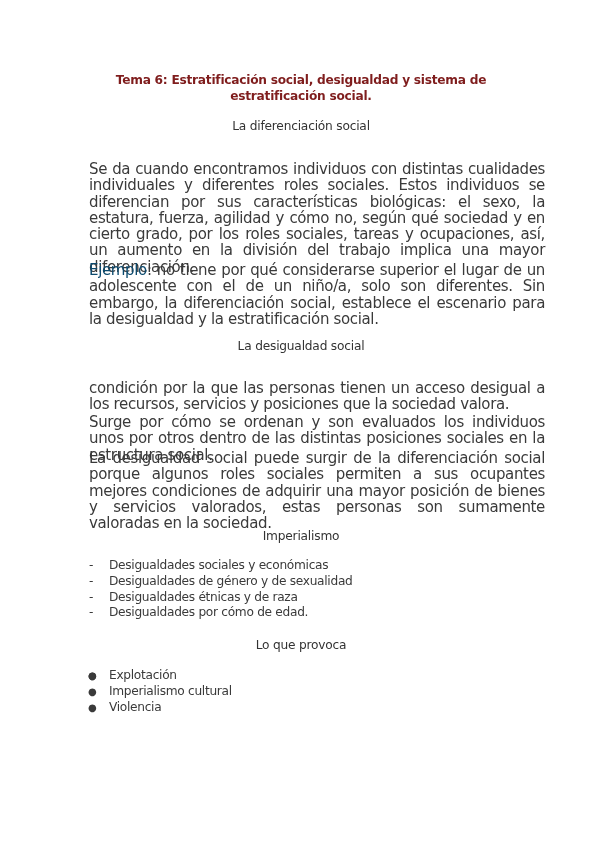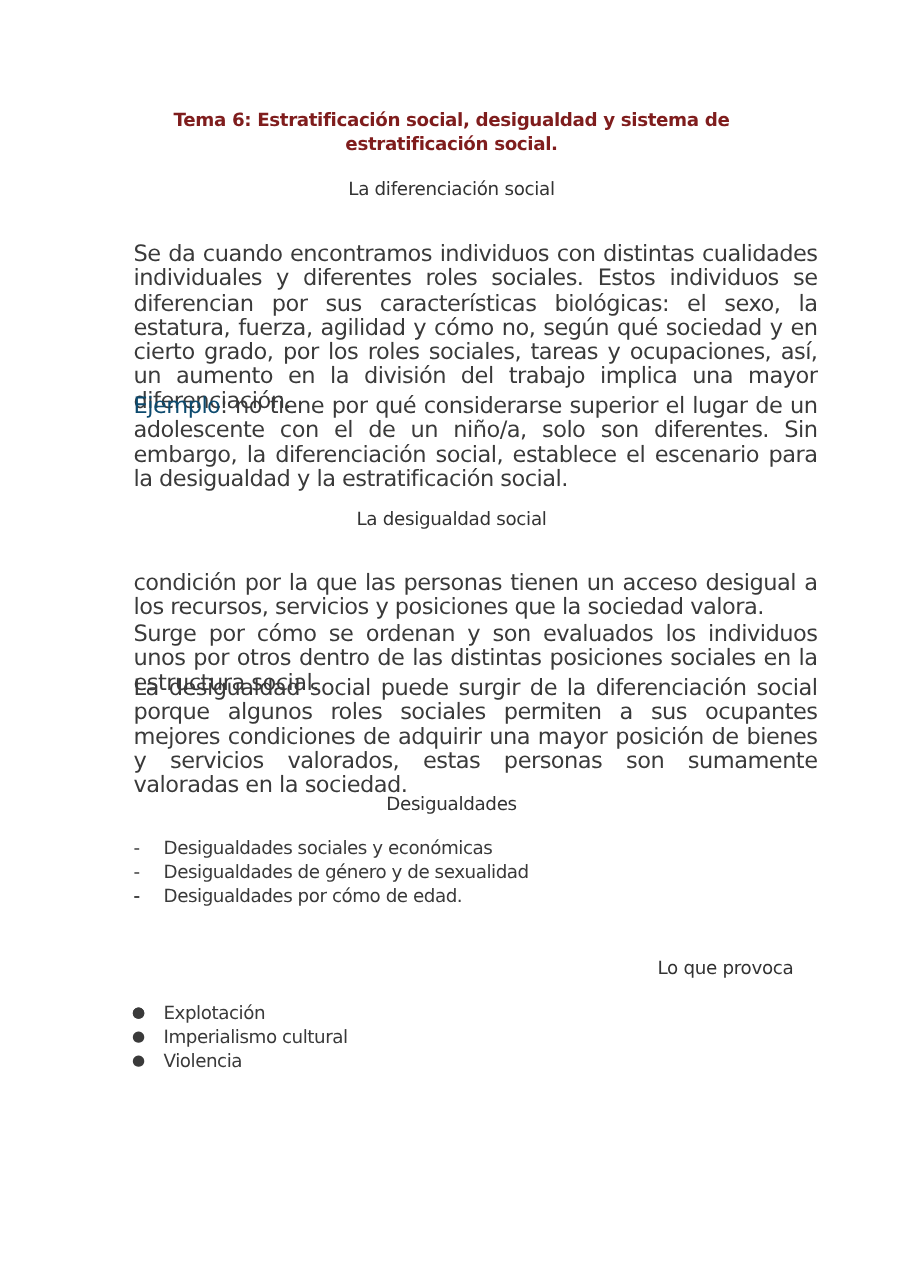--- a/index.html
+++ b/index.html
@@ -97,30 +97,30 @@
   <p class="para" style="top:262px;"><span class="accent">Ejemplo</span><span>: no tiene por qué considerarse superior el lugar de un adolescente con el de un niño/a, solo son diferentes. Sin embargo, la diferenciación social, establece el escenario para la desigualdad y la estratificación social.</span></p>
 
   <div class="heading" style="top:338px;">La desigualdad social</div>
 
   <p class="para" style="top:380px;">condición por la que las personas tienen un acceso desigual a los recursos, servicios y posiciones que la sociedad valora.</p>
 
   <p class="para" style="top:414px;">Surge por cómo se ordenan y son evaluados los individuos unos por otros dentro de las distintas posiciones sociales en la estructura social.</p>
 
   <p class="para" style="top:450px;">La desigualdad social puede surgir de la diferenciación social porque algunos roles sociales permiten a sus ocupantes mejores condiciones de adquirir una mayor posición de bienes y servicios valorados, estas personas son sumamente valoradas en la sociedad.</p>
 
-  <div class="heading" style="top:528px;">Desigualdades</div>
+  <div class="heading" style="top:528px;">Imperialismo</div>
 
   <ul class="list dashes" style="top:558px;">
     <li><span class="marker">-</span><span>Desigualdades sociales y económicas</span></li>
     <li><span class="marker">-</span><span>Desigualdades de género y de sexualidad</span></li>
-    <li><span class="marker">-</span></li>
+    <li><span class="marker">-</span><span>Desigualdades étnicas y de raza</span></li>
     <li><span class="marker">-</span><span>Desigualdades por cómo de edad.</span></li>
   </ul>
 
-  <div class="heading" style="top:637px;text-align:right;">Lo que provoca</div>
+  <div class="heading" style="top:637px;">Lo que provoca</div>
 
   <ul class="list bullets" style="top:668px;">
     <li><span class="marker">●</span></li>
     <li><span class="marker">●</span><span>Explotación</span></li>
     <li><span class="marker">●</span><span>Imperialismo cultural</span></li>
     <li><span class="marker">●</span><span>Violencia</span></li>
   </ul>
 
 </div>
 

